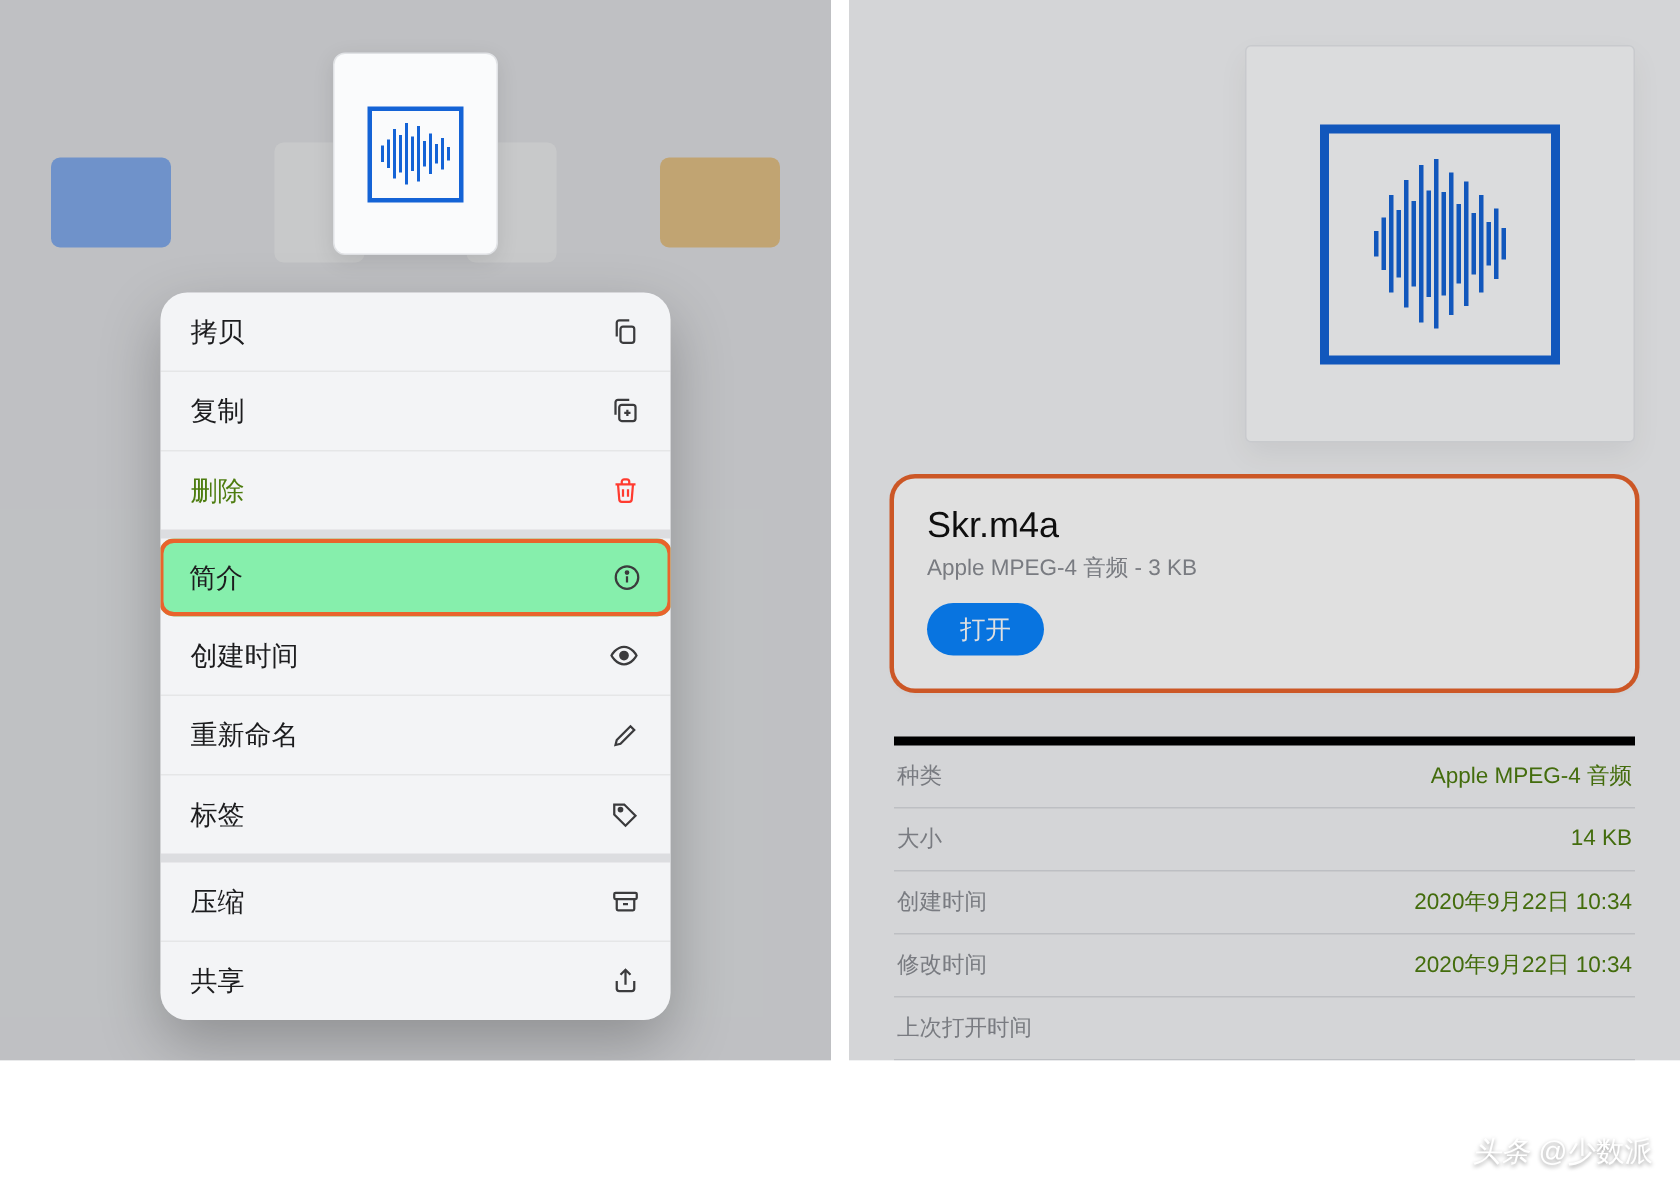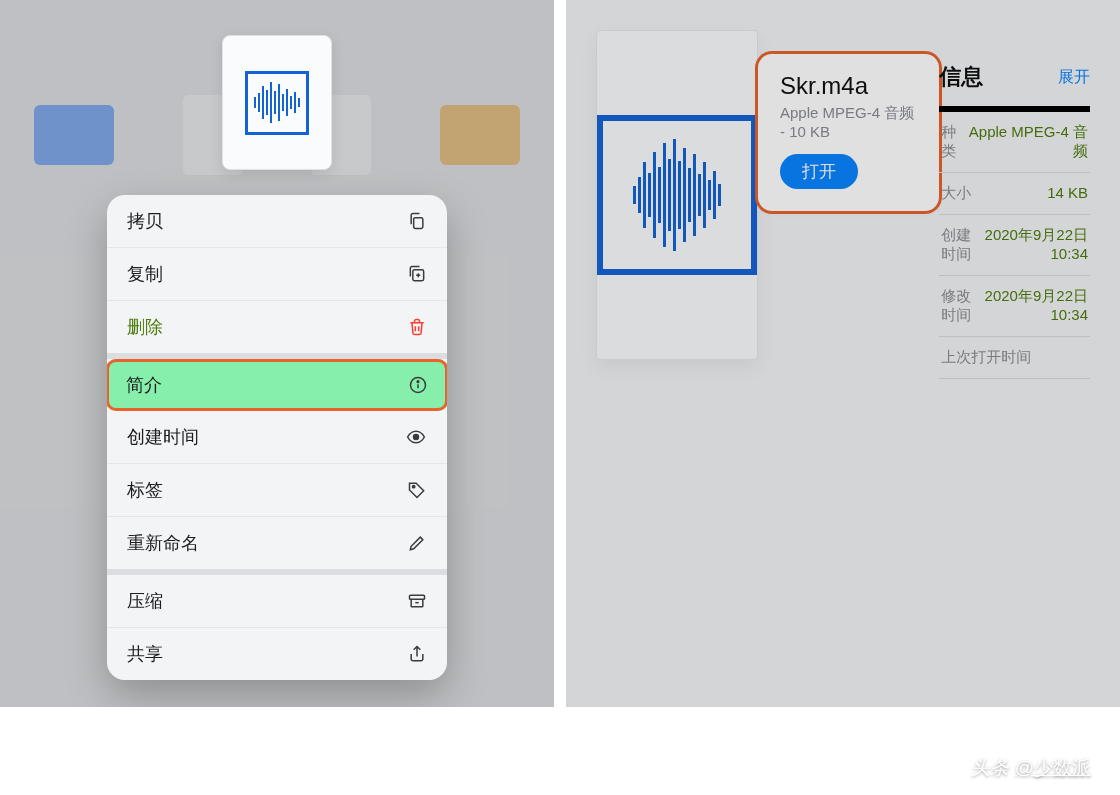--- a/index.html
+++ b/index.html
@@ -133,22 +133,22 @@
 
   
   .right-pane {
     background: #f2f3f5;
   }
   .right-inner {
     position: absolute;
     inset: 0;
     padding: 30px 30px 0 30px;
     display: flex;
-    flex-direction: row;
-    align-items: flex-start;
+    flex-direction: column;
+    align-items: flex-end;
   }
   .big-thumb {
     width: 260px;
     height: 330px;
     background: #fafbfc;
     border: 1px solid #e4e6ea;
     border-radius: 4px;
     display: flex;
     align-items: center;
     justify-content: center;
@@ -228,35 +228,34 @@
   .right-dim {
     position: absolute;
     inset: 0;
     background: rgba(0,0,0,0.12);
     pointer-events: none;
   }
 
   
   .footer {
     position: absolute;
-    right: 29px;
+    right: 18px;
     bottom: 14px;
     color: #fff;
     font-size: 19px;
     font-style: italic;
     font-weight: 500;
     text-shadow: 0 1px 3px rgba(0,0,0,0.4);
     display: flex;
     align-items: center;
     gap: 6px;
   }
   .footer .at {
     font-style: normal;
     font-weight: 400;
-    text-decoration: underline;
   }
 
   
   .wave {
     display: flex;
     align-items: center;
     gap: 2px;
     height: 80%;
   }
   .wave span {
@@ -343,33 +342,33 @@
           <div class="ctx-item">
             <span>创建时间</span>
             <span class="icon">
               <svg width="22" height="20" viewBox="0 0 24 24" fill="none" stroke="currentColor" stroke-width="1.8">
                 <path d="M2 12s3.5-7 10-7 10 7 10 7-3.5 7-10 7S2 12 2 12z"></path>
                 <circle cx="12" cy="12" r="3" fill="currentColor"></circle>
               </svg>
             </span>
           </div>
           <div class="ctx-item">
+            <span>重新命名</span>
+            <span class="icon">
+              <svg width="20" height="20" viewBox="0 0 24 24" fill="none" stroke="currentColor" stroke-width="1.8">
+                <path d="M4 20l4-1 11-11-3-3L5 16l-1 4z"></path>
+              </svg>
+            </span>
+          </div>
+          <div class="ctx-item">
             <span>标签</span>
             <span class="icon">
               <svg width="20" height="20" viewBox="0 0 24 24" fill="none" stroke="currentColor" stroke-width="1.8">
                 <path d="M20 13l-8 8-9-9V4h8l9 9z"></path>
                 <circle cx="8" cy="8" r="1.4" fill="currentColor"></circle>
-              </svg>
-            </span>
-          </div>
-          <div class="ctx-item">
-            <span>重新命名</span>
-            <span class="icon">
-              <svg width="20" height="20" viewBox="0 0 24 24" fill="none" stroke="currentColor" stroke-width="1.8">
-                <path d="M4 20l4-1 11-11-3-3L5 16l-1 4z"></path>
               </svg>
             </span>
           </div>
         </div>
         <div class="ctx-group">
           <div class="ctx-item">
             <span>压缩</span>
             <span class="icon">
               <svg width="20" height="20" viewBox="0 0 24 24" fill="none" stroke="currentColor" stroke-width="1.8">
                 <rect x="3" y="5" width="18" height="5" rx="1"></rect>
@@ -414,29 +413,25 @@
               <span style="height:55%"></span>
             <span style="height:25%"></span>
               <span style="height:40%"></span>
               <span style="height:18%"></span>
           </div>
         </div>
       </div>
 
       <div class="file-card">
         <div class="file-name">Skr.m4a</div>
-        <div class="file-sub">Apple MPEG-4 音频 - 10 KB</div>
+        <div class="file-sub">Apple MPEG-4 音频 - 3 KB</div>
         <button class="open-btn">打开</button>
       </div>
 
       <div class="info-section">
-        <div class="info-header">
-          <div class="info-title">信息</div>
-          <div class="info-expand">展开</div>
-        </div>
         <div class="info-list" id="info-list">
             <div class="info-row">
               <div class="info-key">种类</div>
               <div class="info-val">Apple MPEG-4 音频</div>
             </div>
             <div class="info-row">
               <div class="info-key">大小</div>
               <div class="info-val">14 KB</div>
             </div>
             <div class="info-row">

